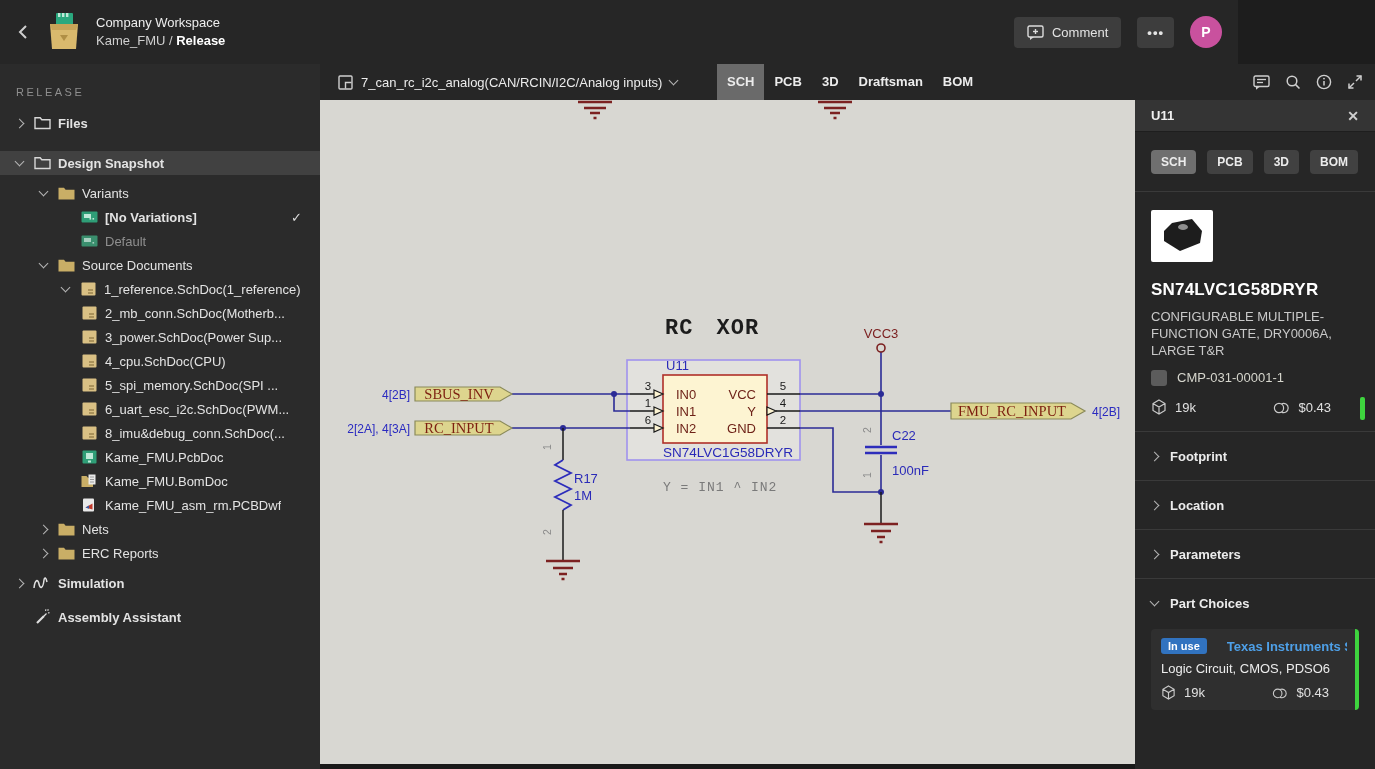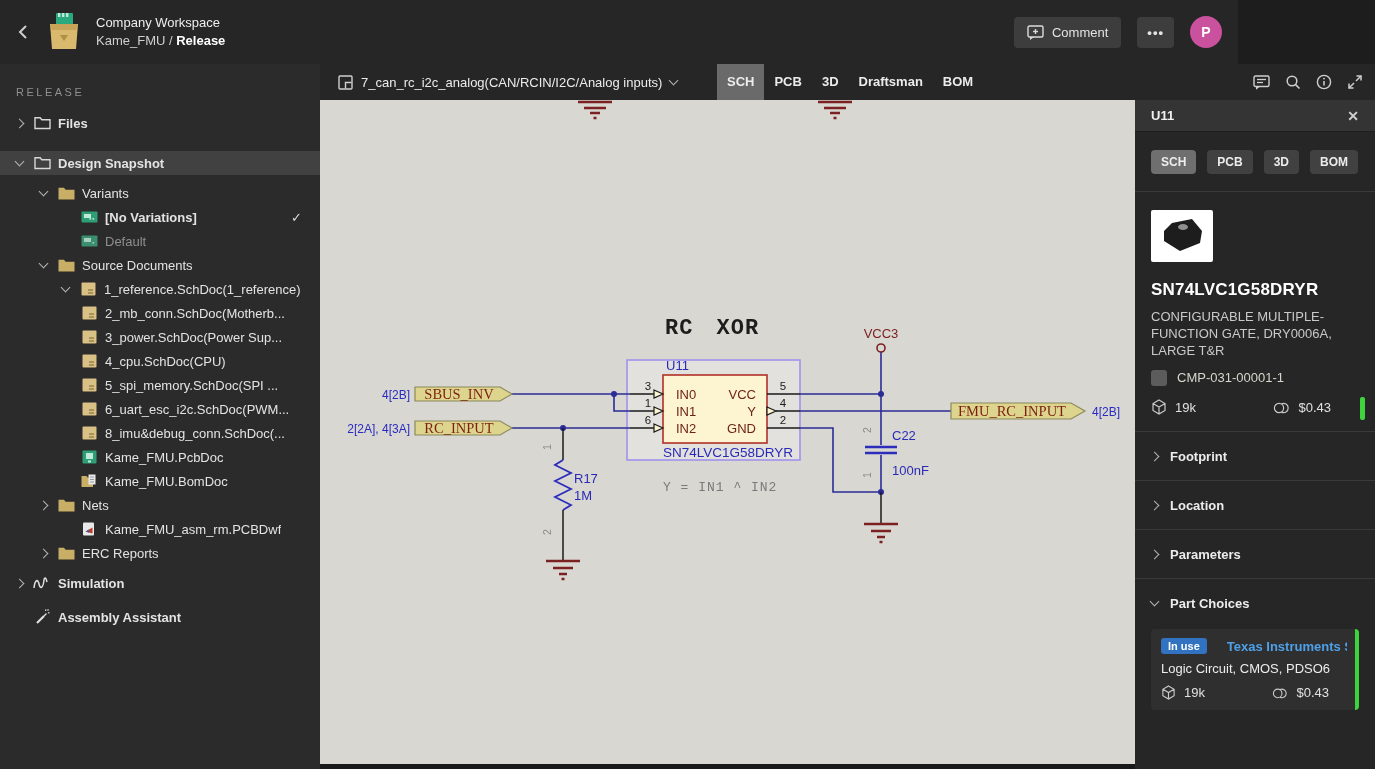--- a/index.html
+++ b/index.html
@@ -288,39 +288,39 @@
         <svg width="16" height="14" viewBox="0 0 16 14">
           <path d="M0.5 13 V2 H5.5 L7 3.8 H12 V13 Z" fill="#c9ae66"></path>
           <rect x="7.5" y="0.5" width="7" height="10" fill="#e9e9e9"></rect>
           <line x1="9" y1="3" x2="13" y2="3" stroke="#9a9a9a" stroke-width="1"></line>
           <line x1="9" y1="5.5" x2="13" y2="5.5" stroke="#9a9a9a" stroke-width="1"></line>
           <line x1="9" y1="8" x2="13" y2="8" stroke="#9a9a9a" stroke-width="1"></line>
         </svg>
       </span>
     <span class="lbl">Kame_FMU.BomDoc</span>
   </div>
-  <div class="row ind40">
-    <span class="chev cright"></span>
-    <span class="ic">
-        <svg width="17" height="13" viewBox="0 0 17 13">
-          <path d="M0.5 12.5 V0.8 H6 L7.6 2.8 H16.5 V12.5 Z" fill="#c9ae66"></path>
-        </svg>
-      </span>
-    <span class="lbl">Nets</span>
-  </div>
-
   <div class="row ind80">
     <span class="ic">
         <svg width="14" height="14" viewBox="0 0 14 14">
           <rect x="1" y="0.5" width="11" height="13" rx="1" fill="#e9e9e9"></rect>
           <polygon points="3.5,9.5 10.5,5.5 10.5,11.5" fill="#c0392b"></polygon>
           <polygon points="3.5,9.5 7,7.5 7,10.8" fill="#3a5fa8"></polygon>
         </svg>
       </span>
     <span class="lbl">Kame_FMU_asm_rm.PCBDwf</span>
+  </div>
+
+  <div class="row ind40">
+    <span class="chev cright"></span>
+    <span class="ic">
+        <svg width="17" height="13" viewBox="0 0 17 13">
+          <path d="M0.5 12.5 V0.8 H6 L7.6 2.8 H16.5 V12.5 Z" fill="#c9ae66"></path>
+        </svg>
+      </span>
+    <span class="lbl">Nets</span>
   </div>
   <div class="row ind40">
     <span class="chev cright"></span>
     <span class="ic">
         <svg width="17" height="13" viewBox="0 0 17 13">
           <path d="M0.5 12.5 V0.8 H6 L7.6 2.8 H16.5 V12.5 Z" fill="#c9ae66"></path>
         </svg>
       </span>
     <span class="lbl">ERC Reports</span>
   </div>

